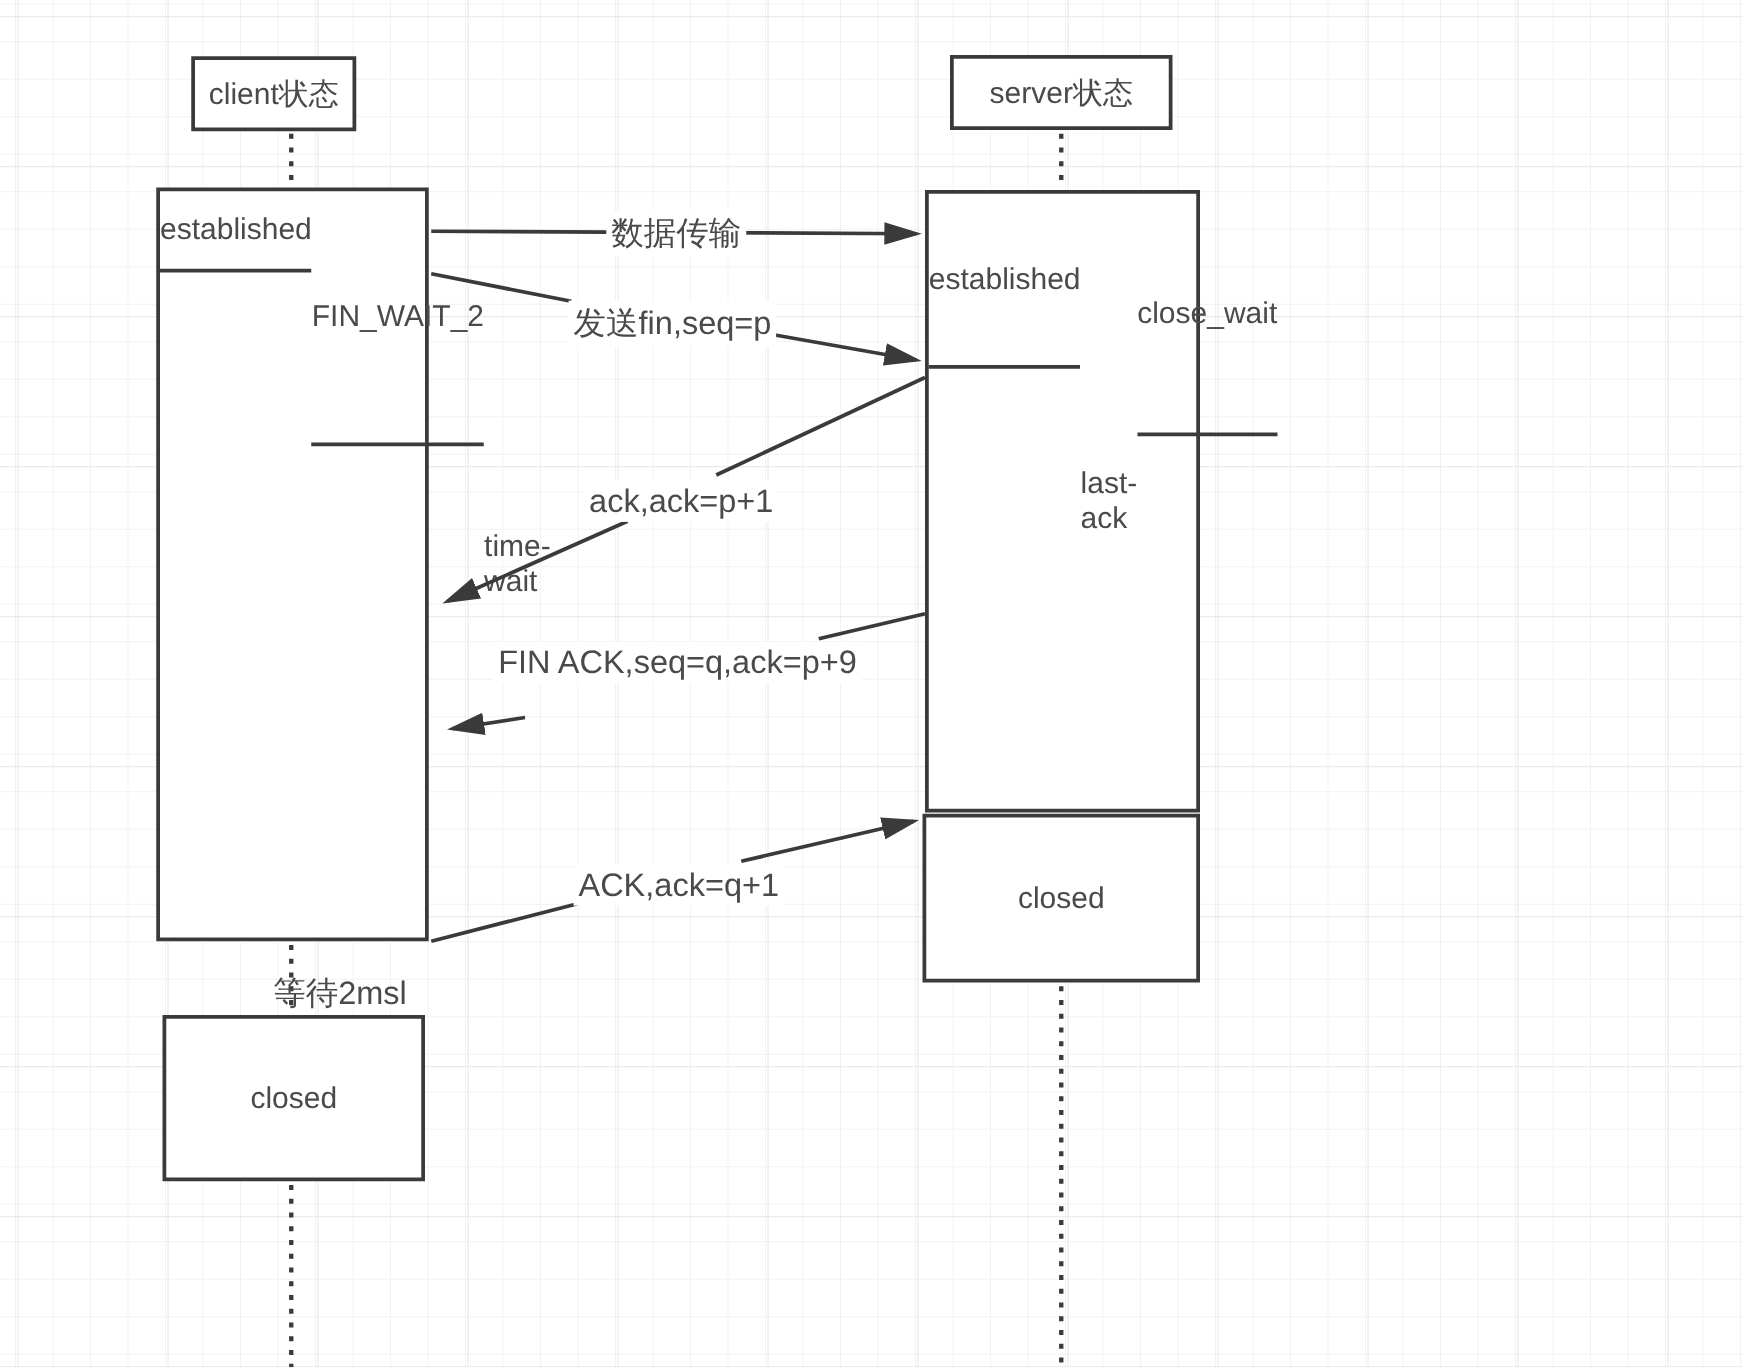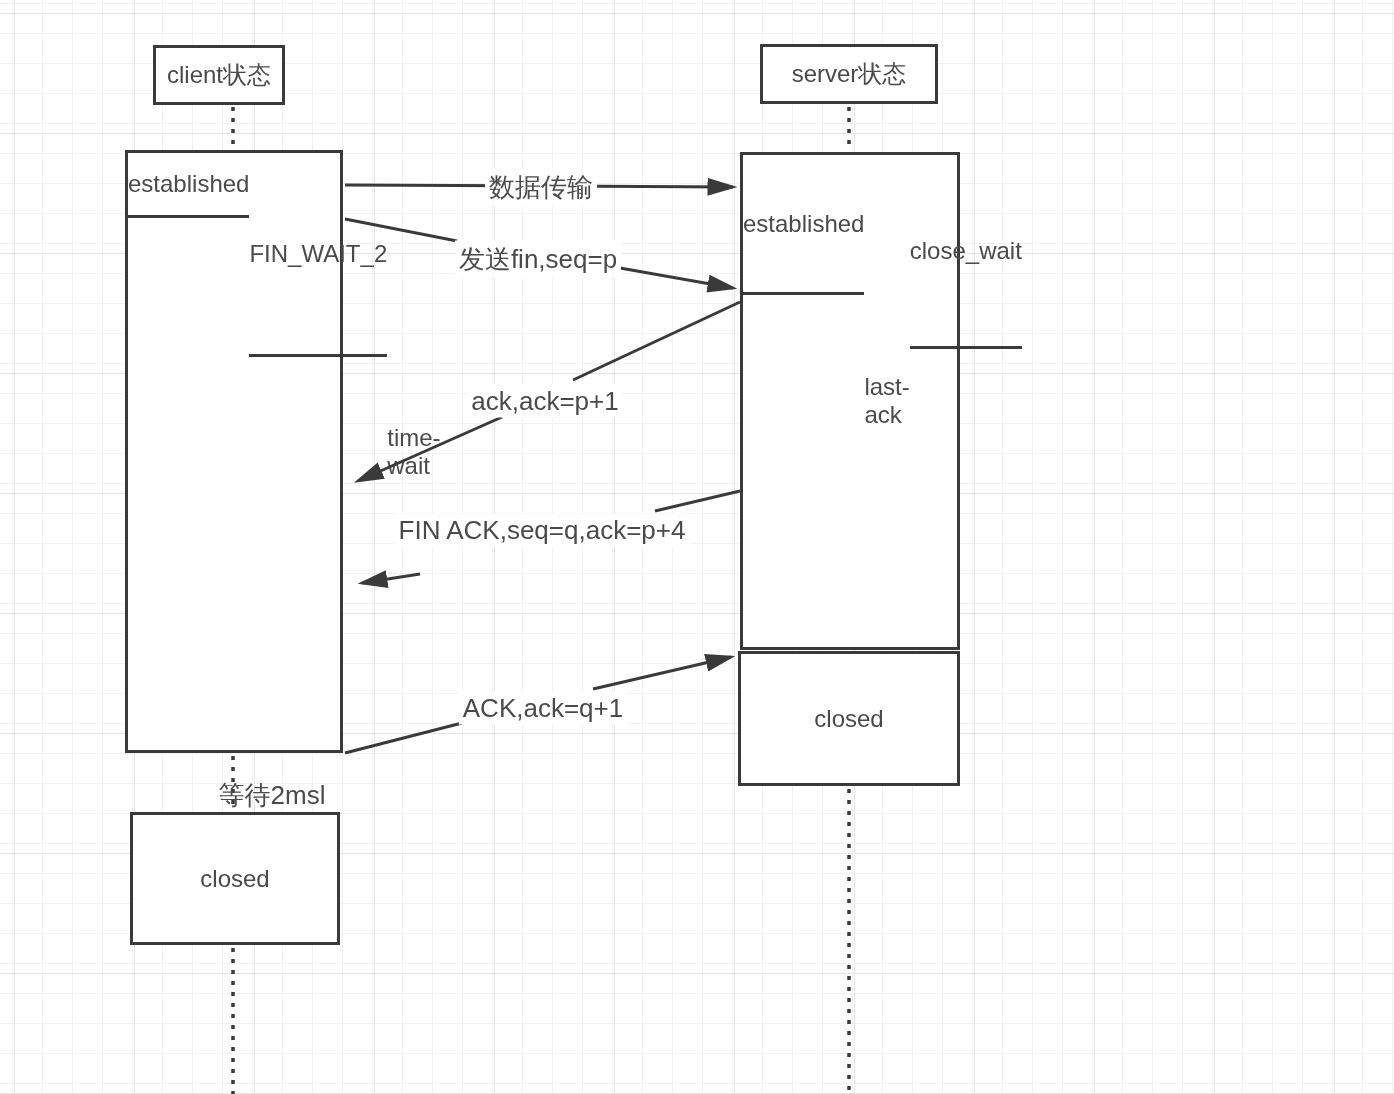--- a/index.html
+++ b/index.html
@@ -110,16 +110,16 @@
     <div class="section divided" style="height:194px;">close_wait</div>
   </div>
 
   <div class="node" style="left:738px;top:651px;width:222px;height:135px;">
     <span>closed</span>
   </div>
 
   <div class="msg-label" style="left:541px;top:187px;">数据传输</div>
   <div class="msg-label" style="left:538px;top:259px;">发送fin,seq=p</div>
   <div class="msg-label" style="left:545px;top:401px;">ack,ack=p+1</div>
-  <div class="msg-label" style="left:542px;top:530px;">FIN ACK,seq=q,ack=p+4</div>
+  <div class="msg-label" style="left:542px;top:530px;">FIN ACK,seq=q,ack=p+9</div>
   <div class="msg-label" style="left:543px;top:708px;">ACK,ack=q+1</div>
 
 </div>
 
 </body></html>

